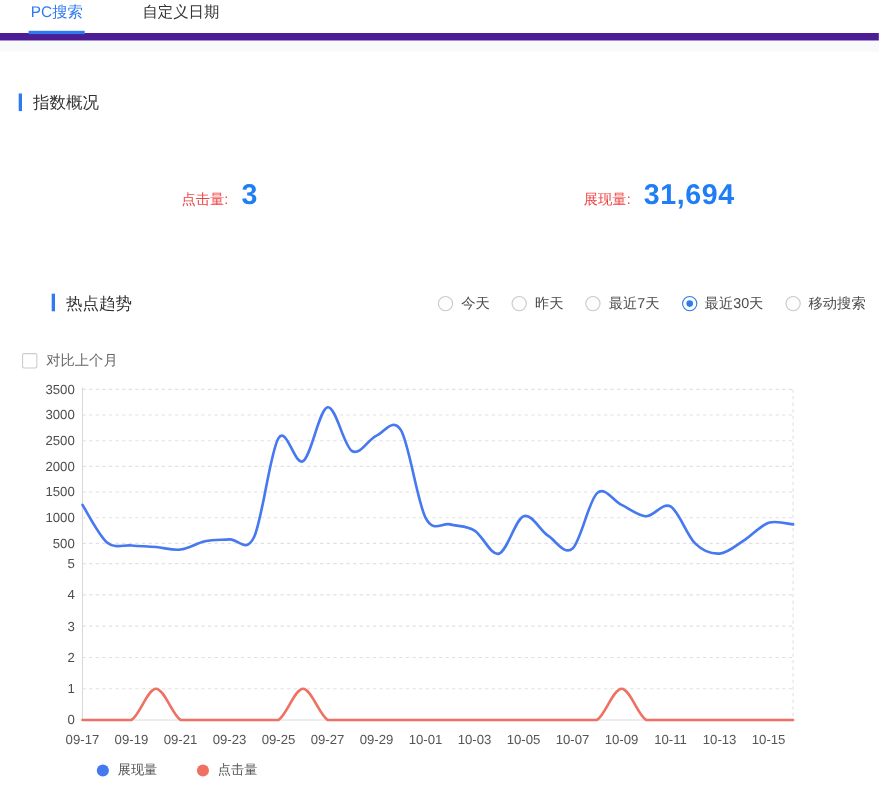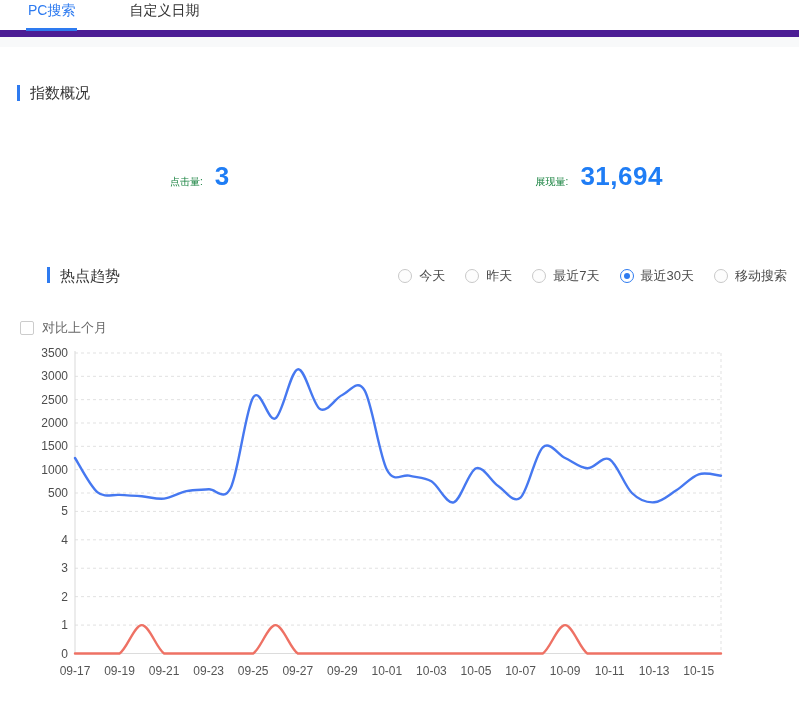--- a/index.html
+++ b/index.html
@@ -14,21 +14,21 @@
   .tab-band { height:10px; background:#f8f9fa; }
 
   
   .section-header { display:flex; align-items:center; height:36px; padding:0 12px 0 17px; }
   .accent-bar { width:3px; height:16px; background:#2e7bf0; margin-right:10px; }
   .section-title { font-size:15px; font-weight:normal; color:#333; }
 
   .overview { margin-top:28px; }
   .metrics { display:flex; margin-top:50px; }
   .metric { flex:1; display:flex; justify-content:center; align-items:baseline; }
-  .m-label { font-size:10px; color:#15803d; }
+  .m-label { font-size:13px; color:#ef4444; }
   .m-value { font-size:26px; font-weight:bold; color:#1f7df5; margin-left:12px; letter-spacing:0.5px; }
 
   
   .trend { margin-top:66px; }
   .trend .section-header { justify-content:space-between; }
   .radio-group { display:flex; align-items:center; }
   .radio-item { display:flex; align-items:center; margin-left:20px; cursor:pointer; }
   .radio-circle { width:14px; height:14px; border:1px solid #c9c9c9; border-radius:50%; background:#fdfdfd; position:relative; margin-right:7px; flex:none; }
   .radio-item.checked .radio-circle { border-color:#2e7bf0; background:#fff; }
   .radio-item.checked .radio-circle::after { content:''; position:absolute; left:3px; top:3px; width:6px; height:6px; border-radius:50%; background:#2e7bf0; }
@@ -166,14 +166,24 @@
           <text x="520.5172413793103" y="332" class="xtick" text-anchor="middle">10-07</text>
           <text x="565.0689655172414" y="332" class="xtick" text-anchor="middle">10-09</text>
           <text x="609.6206896551724" y="332" class="xtick" text-anchor="middle">10-11</text>
           <text x="654.1724137931035" y="332" class="xtick" text-anchor="middle">10-13</text>
           <text x="698.7241379310345" y="332" class="xtick" text-anchor="middle">10-15</text>
           <path d="M75.0,115.0C78.7,120.7 89.9,142.9 97.3,149.1C104.7,155.2 112.1,151.2 119.6,151.9C127.0,152.6 134.4,152.6 141.8,153.3C149.3,153.9 156.7,156.5 164.1,155.6C171.5,154.7 179.0,149.7 186.4,148.1C193.8,146.6 201.2,146.9 208.7,146.3C216.1,145.6 223.5,159.7 230.9,144.4C238.4,129.1 245.8,65.8 253.2,54.3C260.6,42.8 268.1,80.0 275.5,75.3C282.9,70.7 290.3,27.9 297.8,26.3C305.2,24.8 312.6,61.7 320.0,66.0C327.5,70.3 334.9,55.1 342.3,52.0C349.7,48.9 357.2,34.9 364.6,47.3C372.0,59.8 379.4,112.4 386.9,126.7C394.3,140.9 401.7,130.8 409.1,132.7C416.6,134.7 424.0,133.9 431.4,138.3C438.8,142.8 446.3,161.5 453.7,159.3C461.1,157.2 468.5,128.0 476.0,125.3C483.4,122.5 490.8,138.1 498.2,143.0C505.7,147.9 513.1,161.1 520.5,154.7C527.9,148.2 535.4,110.9 542.8,104.3C550.2,97.7 557.6,111.5 565.1,115.0C572.5,118.5 579.9,125.0 587.3,125.3C594.8,125.5 602.2,112.3 609.6,116.4C617.0,120.5 624.5,142.8 631.9,150.0C639.3,157.2 646.7,159.8 654.2,159.3C661.6,158.9 669.0,151.9 676.4,147.2C683.9,142.5 691.3,133.7 698.7,131.3C706.1,128.9 717.3,132.5 721.0,132.7" class="line" stroke="#4678f0"></path>
           <path d="M75.0,310.5C78.7,310.5 89.9,310.5 97.3,310.5C104.7,310.5 112.1,310.5 119.6,310.5C127.0,305.8 134.4,282.1 141.8,282.1C149.3,282.1 156.7,305.8 164.1,310.5C171.5,310.5 179.0,310.5 186.4,310.5C193.8,310.5 201.2,310.5 208.7,310.5C216.1,310.5 223.5,310.5 230.9,310.5C238.4,310.5 245.8,310.5 253.2,310.5C260.6,305.8 268.1,282.1 275.5,282.1C282.9,282.1 290.3,305.8 297.8,310.5C305.2,310.5 312.6,310.5 320.0,310.5C327.5,310.5 334.9,310.5 342.3,310.5C349.7,310.5 357.2,310.5 364.6,310.5C372.0,310.5 379.4,310.5 386.9,310.5C394.3,310.5 401.7,310.5 409.1,310.5C416.6,310.5 424.0,310.5 431.4,310.5C438.8,310.5 446.3,310.5 453.7,310.5C461.1,310.5 468.5,310.5 476.0,310.5C483.4,310.5 490.8,310.5 498.2,310.5C505.7,310.5 513.1,310.5 520.5,310.5C527.9,310.5 535.4,310.5 542.8,310.5C550.2,305.8 557.6,282.1 565.1,282.1C572.5,282.1 579.9,305.8 587.3,310.5C594.8,310.5 602.2,310.5 609.6,310.5C617.0,310.5 624.5,310.5 631.9,310.5C639.3,310.5 646.7,310.5 654.2,310.5C661.6,310.5 669.0,310.5 676.4,310.5C683.9,310.5 691.3,310.5 698.7,310.5C706.1,310.5 717.3,310.5 721.0,310.5" class="line" stroke="#ee7164"></path>
         </svg>
     </div>
 
+    <div class="legend">
+      <div class="legend-item">
+        <span class="legend-dot" style="background: rgb(70, 120, 240);"></span>
+        <span class="legend-label">展现量</span>
+      </div>
+      <div class="legend-item">
+        <span class="legend-dot" style="background: rgb(238, 113, 100);"></span>
+        <span class="legend-label">点击量</span>
+      </div>
+    </div>
   </section>
 </div>
 
 </body></html>

